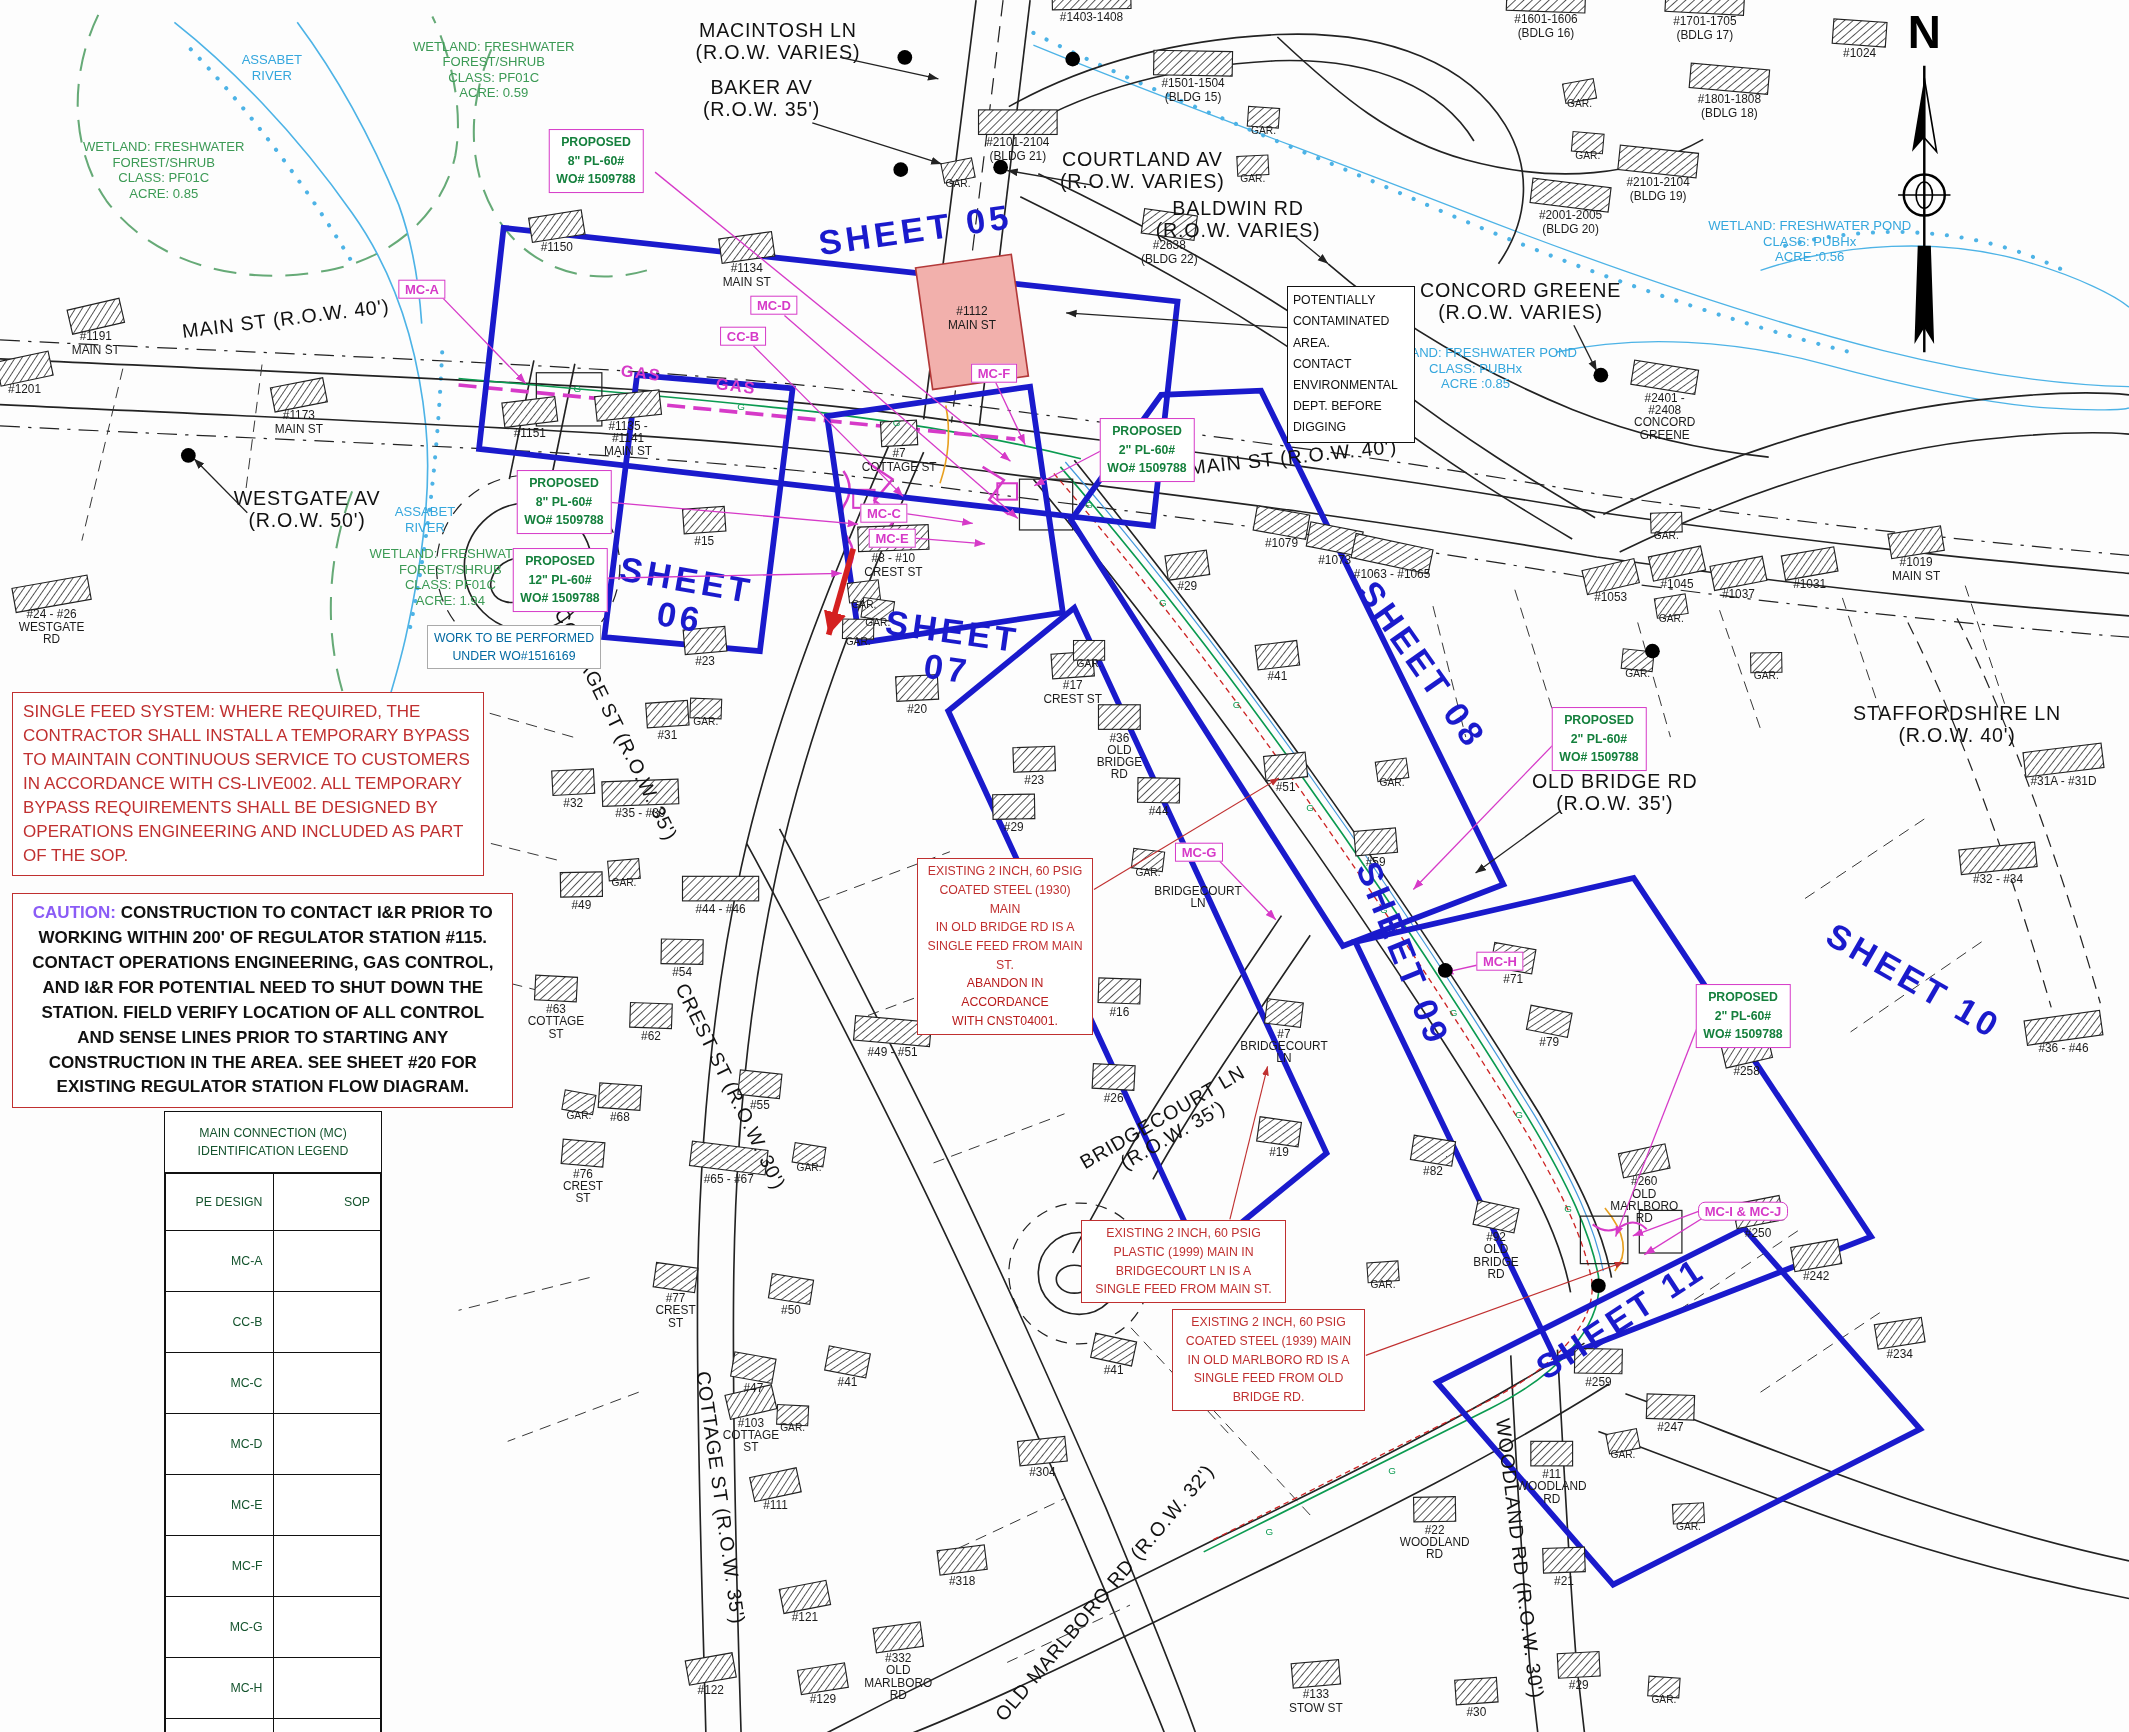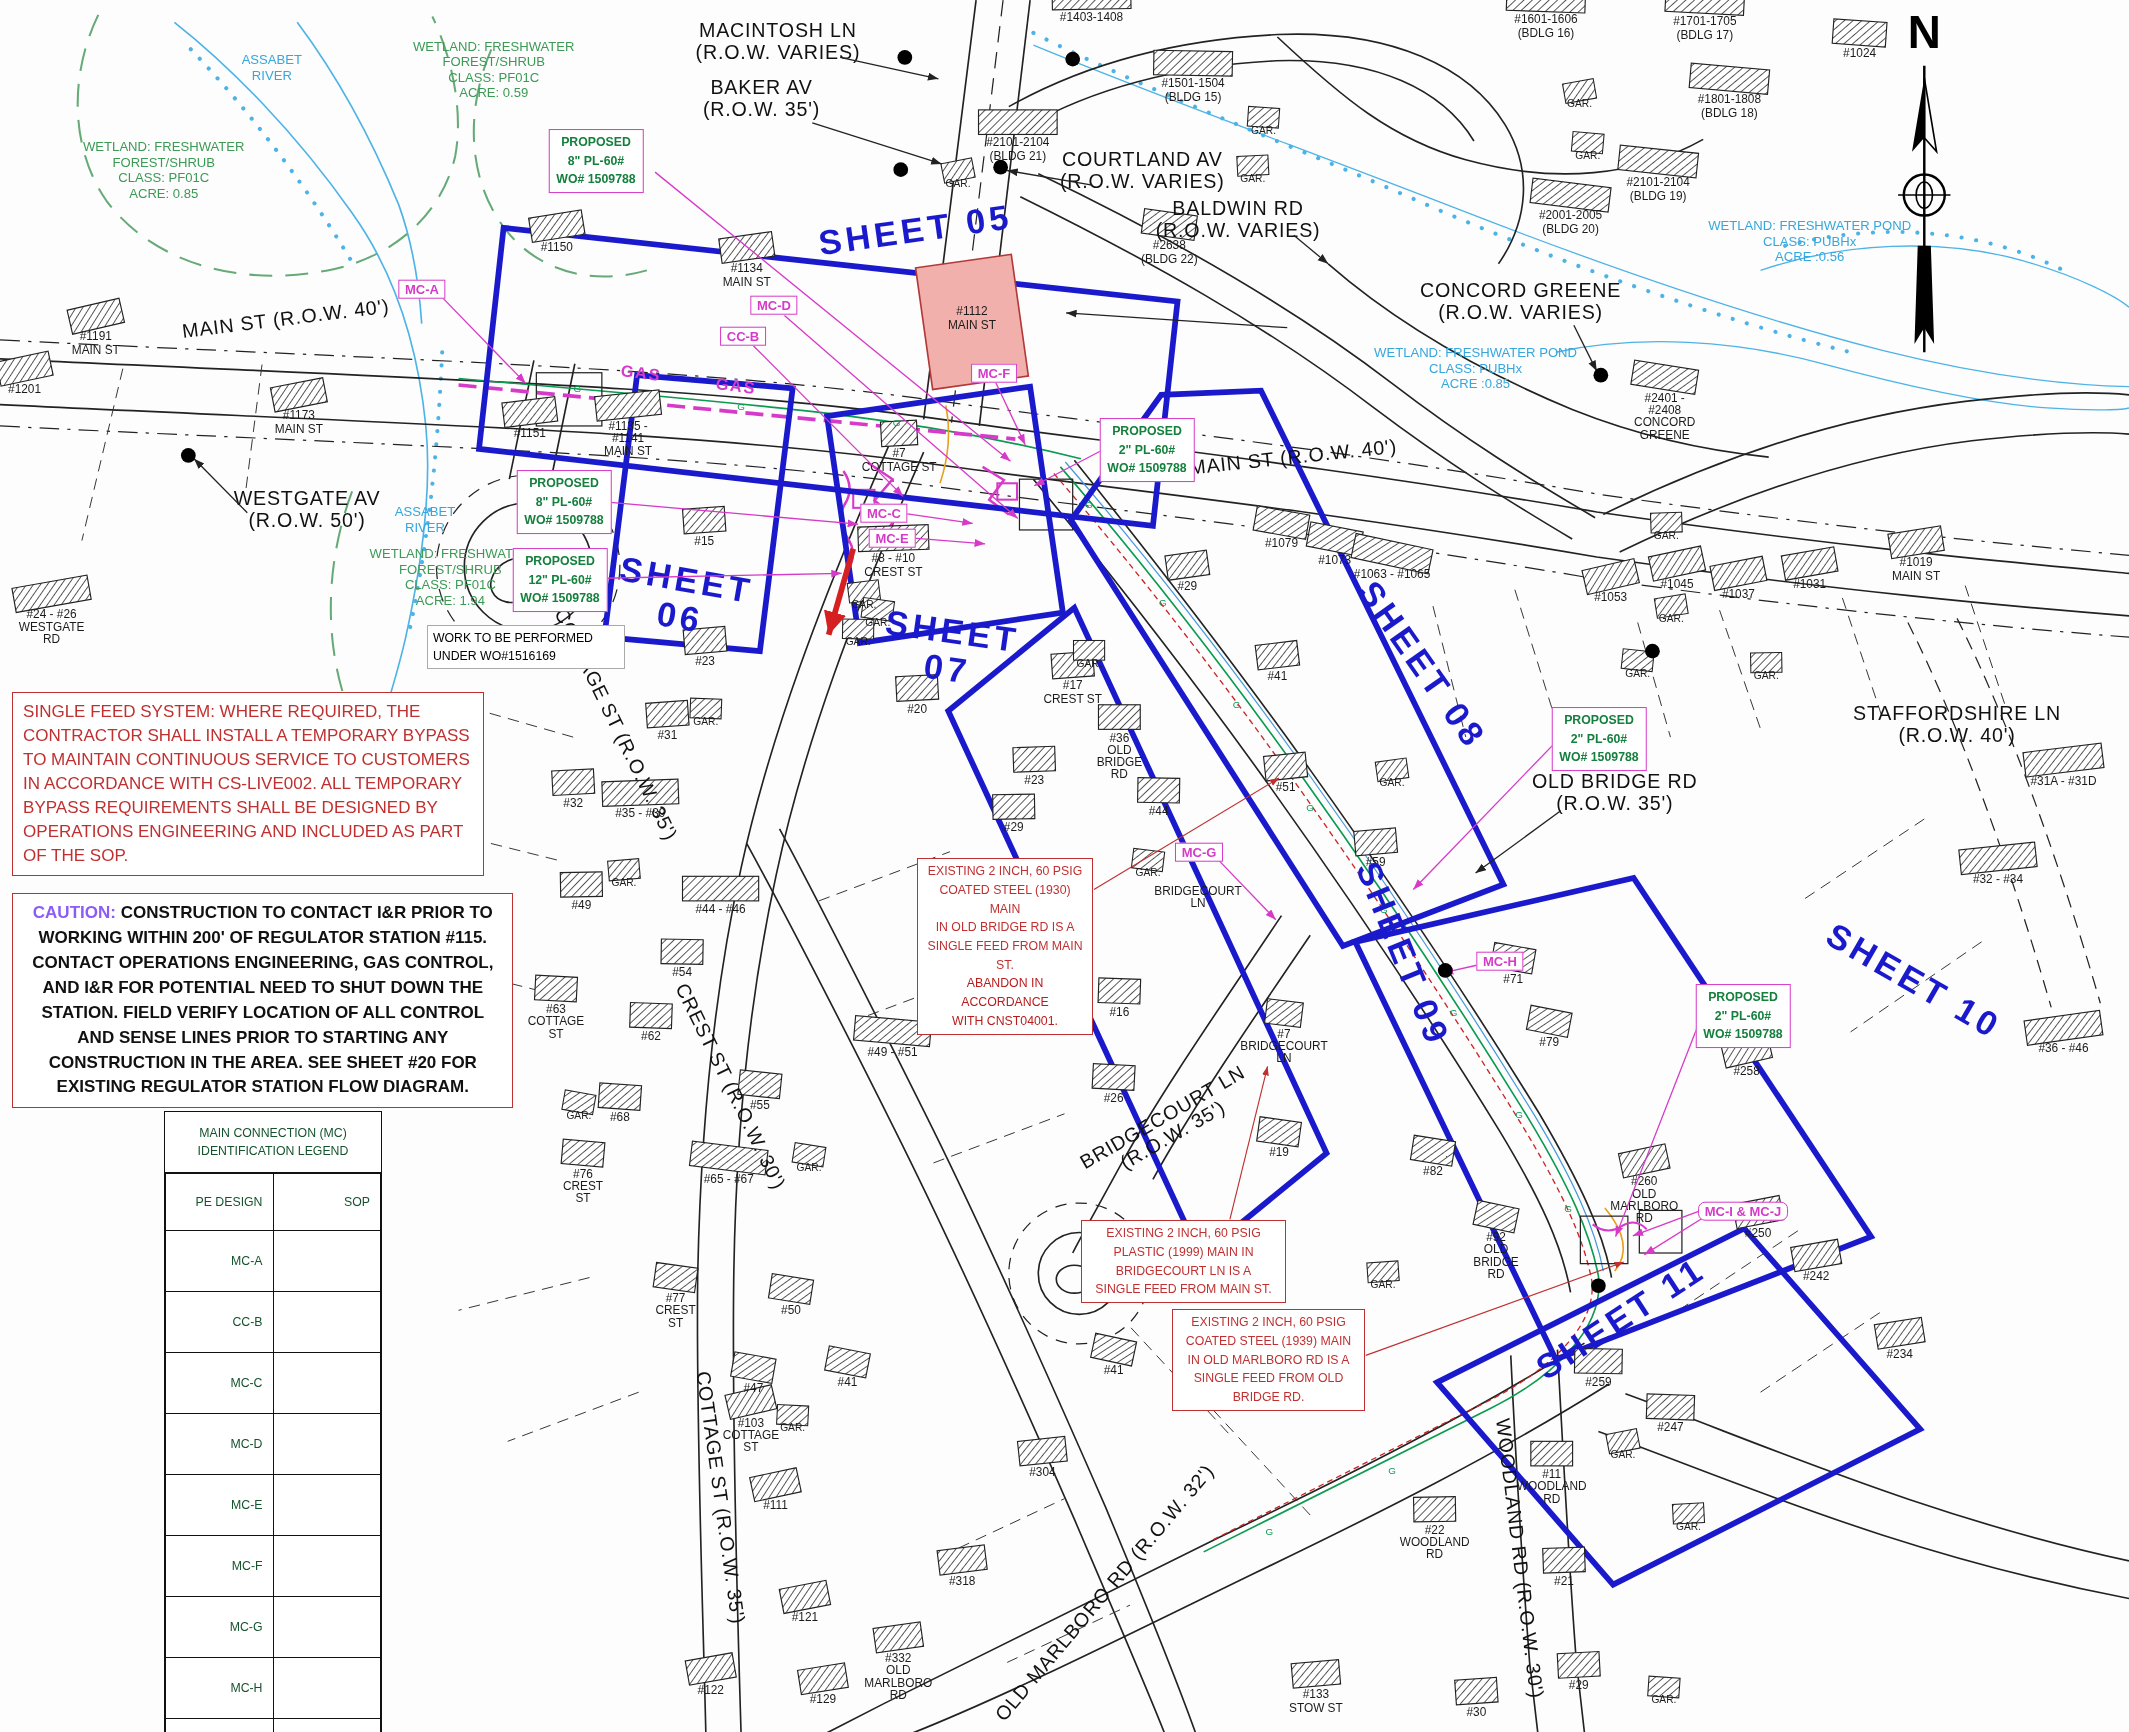--- a/index.html
+++ b/index.html
@@ -26,22 +26,22 @@
   .pbox{border:1.6px solid #d63ac8;color:#15803d;font:700 12.3px "Liberation Sans",sans-serif;
       line-height:1.5;padding:3.3px 6.6px;white-space:pre-line;text-align:center;transform:translate(-50%,-50%)}
   .note{white-space:pre-line}
   .contam{left:1287px;top:286px;width:128px;border:1.6px solid #111;color:#111;
       font:12.3px/1.72 "Liberation Sans",sans-serif;padding:3.3px 4.9px;text-align:left}
   .sfeed{left:12.3px;top:692px;width:472px;border:1.6px solid #c03030;color:#c03030;
       font:17px/1.42 "Liberation Sans",sans-serif;padding:6.6px 9.8px}
   .caut{left:12.3px;top:893px;width:501px;border:1.6px solid #c03030;color:#111;
       font:700 17px/1.47 "Liberation Sans",sans-serif;padding:6.6px 9.8px;text-align:center}
   .caut .red{color:#8b5cf6}
-  .wo{left:427px;top:625px;width:198px;border:1.6px solid #aaa;color:#000000;
-      font:12.3px/1.5 "Liberation Sans",sans-serif;padding:2.5px 4.9px;}
+  .wo{left:427px;top:625px;width:174px;border:1.6px solid #aaa;color:#0369a1;
+      font:12.3px/1.5 "Liberation Sans",sans-serif;padding:2.5px 4.9px;text-align:center}
   .ex{border:1.6px solid #c03030;color:#c03030;font:12.3px/1.52 "Liberation Sans",sans-serif;
       padding:3.3px 4.9px;text-align:center}
   .ex .blk{color:#b91c1c}
   .e1{left:917px;top:858px;width:176px}
   .e2{left:1081px;top:1220px;width:205px}
   .e3{left:1172px;top:1309px;width:193px}
   .legend{left:164px;top:1111px;width:218px;border:1.6px solid #111;color:#14532d}
   .legend .ttl{font:12.3px/1.5 "Liberation Sans",sans-serif;text-align:center;padding:11.5px 3.3px;
       border-bottom:1.6px solid #111;white-space:pre-line}
   .legend table{border-collapse:collapse;width:100%;table-layout:fixed}
@@ -537,20 +537,24 @@
     <line x1="2350" y1="80" x2="2350" y2="430" stroke="#000" stroke-width="3"></line>
     <polygon points="2350,95 2335,185 2350,168" fill="#000"></polygon>
     <polygon points="2350,95 2365,185 2350,168" fill="none" stroke="#000" stroke-width="2"></polygon>
     <circle cx="2350" cy="238" r="25" fill="none" stroke="#000" stroke-width="3"></circle>
     <ellipse cx="2350" cy="238" rx="10" ry="16" fill="none" stroke="#000" stroke-width="2"></ellipse>
     <line x1="2318" y1="238" x2="2382" y2="238" stroke="#000" stroke-width="2"></line>
     <polygon points="2342,300 2358,300 2362,420 2350,400 2338,420" fill="#000"></polygon>
   </g>
 </svg>
 
+<div class="ov contam note">POTENTIALLY
+CONTAMINATED AREA.
+CONTACT ENVIRONMENTAL
+DEPT. BEFORE DIGGING</div>
 <div class="ov sfeed note">SINGLE FEED SYSTEM: WHERE REQUIRED, THE
 CONTRACTOR SHALL INSTALL A TEMPORARY BYPASS
 TO MAINTAIN CONTINUOUS SERVICE TO CUSTOMERS
 IN ACCORDANCE WITH CS-LIVE002. ALL TEMPORARY
 BYPASS REQUIREMENTS SHALL BE DESIGNED BY
 OPERATIONS ENGINEERING AND INCLUDED AS PART
 OF THE SOP.</div>
 <div class="ov caut"><span class="red">CAUTION:</span><span> CONSTRUCTION TO CONTACT I&amp;R PRIOR TO WORKING WITHIN 200' OF REGULATOR STATION #115. CONTACT OPERATIONS ENGINEERING, GAS CONTROL, AND I&amp;R FOR POTENTIAL NEED TO SHUT DOWN THE STATION. FIELD VERIFY LOCATION OF ALL CONTROL AND SENSE LINES PRIOR TO STARTING ANY CONSTRUCTION IN THE AREA. SEE SHEET #20 FOR EXISTING REGULATOR STATION FLOW DIAGRAM.</span></div>
 <div class="ov wo note">WORK TO BE PERFORMED
 UNDER WO#1516169</div>

